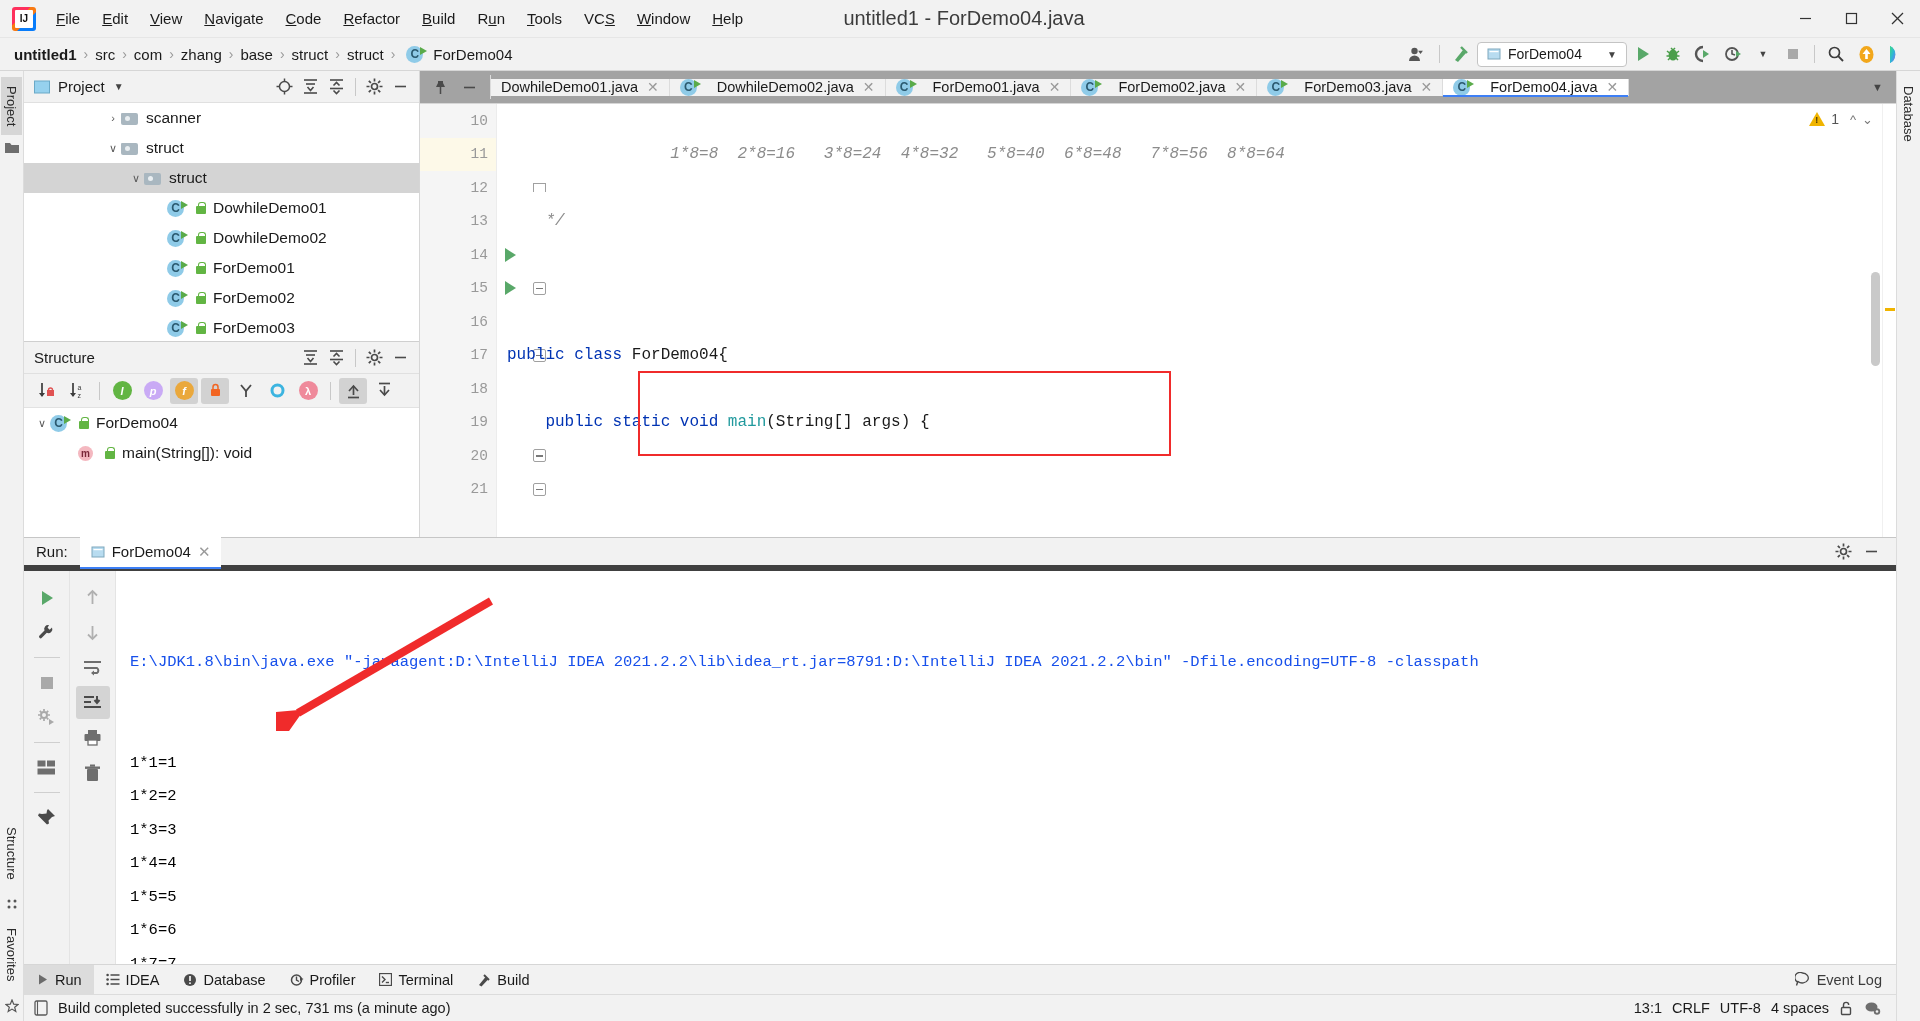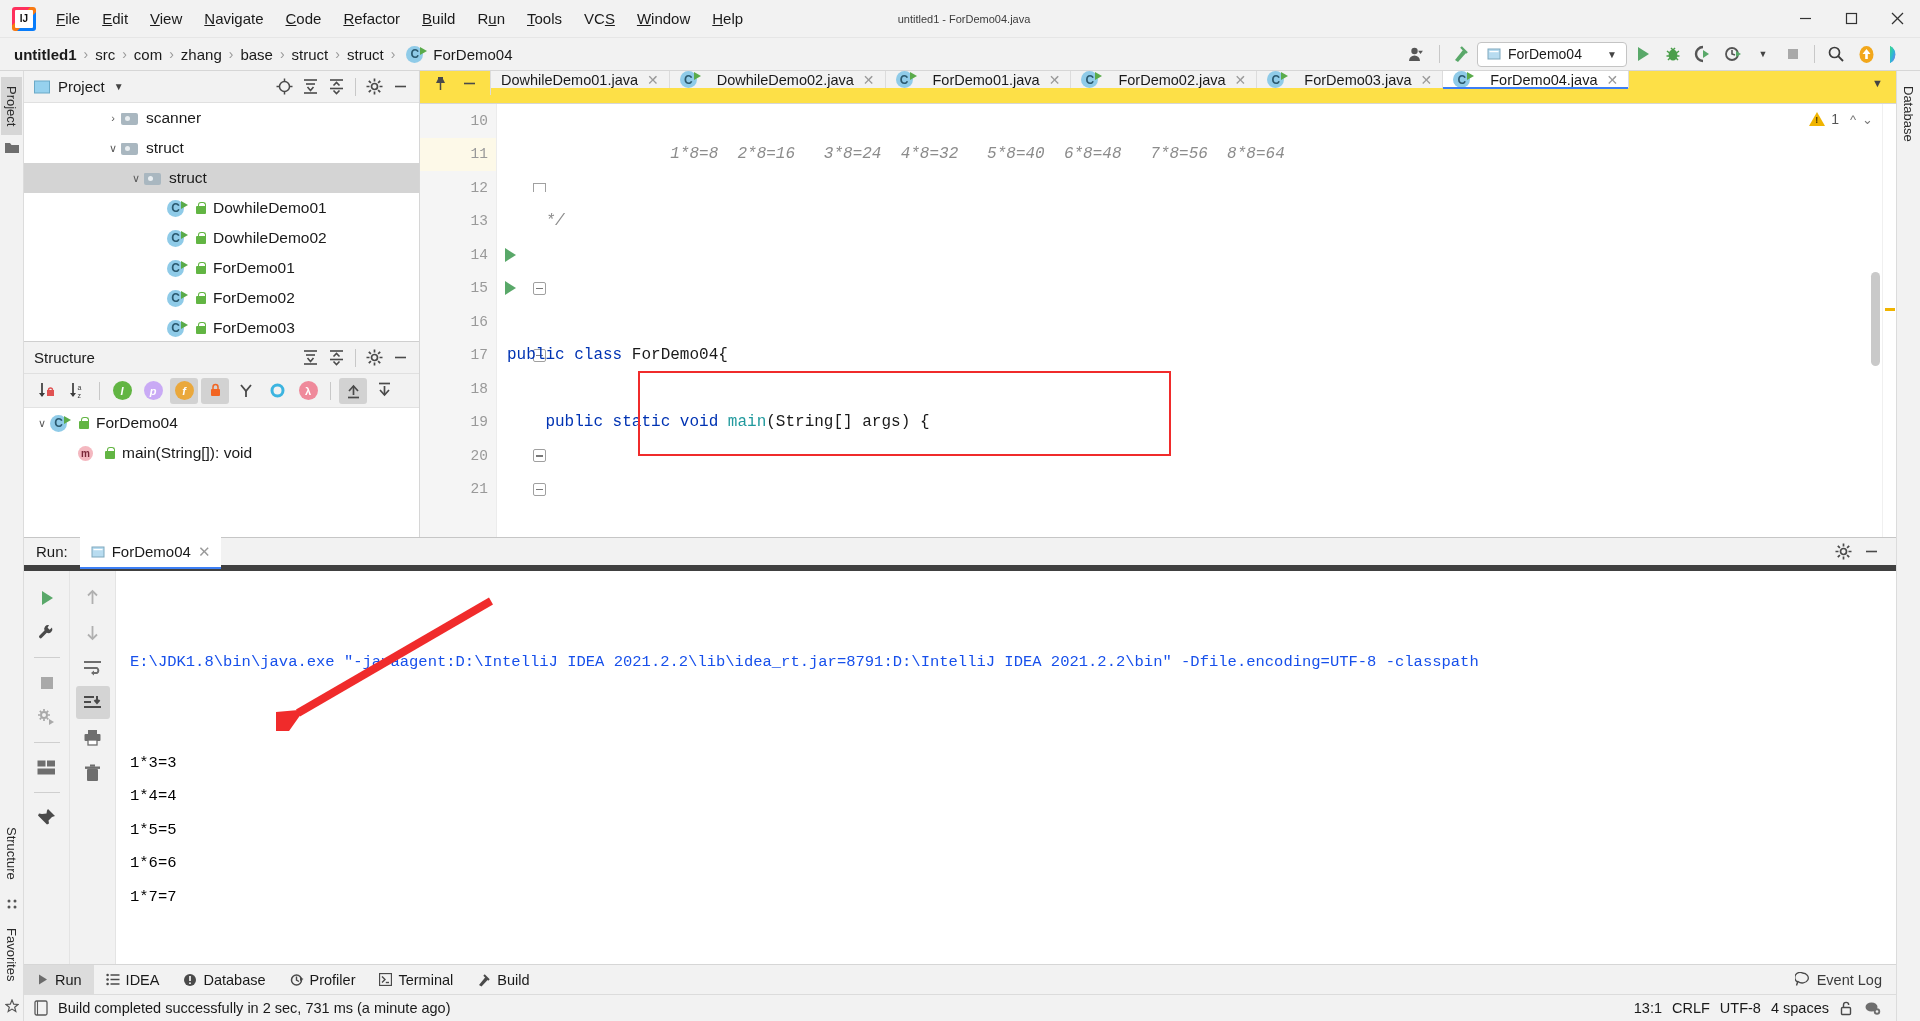--- a/index.html
+++ b/index.html
@@ -28,21 +28,21 @@
     content:"IJ"; position:absolute; inset:3px; background:#fff; color:#111;
     font-size:10px; font-weight:bold; display:flex; align-items:center; justify-content:center;
     border-radius:1px;
   }
   .menu { display:flex; align-items:center; gap:2px; }
   .menu-item {
     padding:4px 10px; font-size:15px; color:#1a1a1a; cursor:default; white-space:nowrap;
   }
   .menu-item u { text-decoration:underline; }
   #win-title {
-    position:absolute; left:8px; right:0; text-align:center; font-size:11px; color:#3c3c3c;
+    position:absolute; left:8px; right:0; text-align:center; font-size:20px; color:#3c3c3c;
     pointer-events:none;
   }
   #win-controls { margin-left:auto; display:flex; height:38px; z-index:3; }
   .wbtn { width:46px; height:38px; display:flex; align-items:center; justify-content:center; color:#333; }
 
   
   #navbar {
     height:33px; background:#f2f2f2; display:flex; align-items:center;
     padding-left:12px; border-bottom:1px solid #d6d6d6; gap:0px;
   }
@@ -112,21 +112,21 @@
   #structure-panel { height:196px; flex:none; display:flex; flex-direction:column; border-top:1px solid #cfcfcf; background:#fff;}
   #structure-toolbar { height:34px; display:flex; align-items:center; gap:3px; padding:0 8px;
      background:#f2f2f2; border-bottom:1px solid #e2e2e2; flex:none;}
   .sbtn { width:28px;height:26px;display:flex;align-items:center;justify-content:center;border-radius:3px;font-size:13px;}
   .sbtn.on { background:#d2d2d2; }
   .circ { width:19px;height:19px;border-radius:50%;display:flex;align-items:center;justify-content:center;
      font-size:11px;font-weight:bold;color:#fff;font-style:italic;}
 
   
   #editor-col { flex:1; display:flex; flex-direction:column; min-width:0; background:#fff; }
-  #tabs { height:33px; display:flex; background:#fde047; border-bottom:1px solid #d6d6d6; flex:none; align-items:flex-start;}
+  #tabs { height:33px; display:flex; background:#a3a3a3; border-bottom:1px solid #d6d6d6; flex:none; align-items:center;}
   .tab-gutter { display:flex; align-items:center; gap:4px; padding:0 8px; border-right:1px solid #dcdcdc; }
   .tab {
     display:flex; align-items:center; gap:6px; padding:0 10px; font-size:14.5px; white-space:nowrap;
     border-right:1px solid #dcdcdc; background:#f2f2f2; color:#1a1a1a; position:relative; flex:none;
   }
   .tab.active { background:#fff; }
   .tab.active::after { content:""; position:absolute; left:0; right:0; bottom:-1px; height:2px; background:#3d7ff5; }
   .tab .x { color:#9a9a9a; font-size:14px; margin-left:3px; }
   #tabs-right { margin-left:auto; display:flex; align-items:center; padding:0 6px; gap:4px; }
 
@@ -829,21 +829,21 @@
             <svg width="19" height="18" viewBox="0 0 19 18">
                 <rect x="4" y="5" width="11" height="12" rx="1" fill="#6e6e6e"></rect>
                 <rect x="2" y="2.5" width="15" height="2.4" fill="#6e6e6e"></rect>
                 <rect x="7" y="0.5" width="5" height="2.2" fill="#6e6e6e"></rect>
               </svg>
           </div>
         </div>
 
         <div id="console">
           <div class="cmdline">E:\JDK1.8\bin\java.exe "-javaagent:D:\IntelliJ IDEA 2021.2.2\lib\idea_rt.jar=8791:D:\IntelliJ IDEA 2021.2.2\bin" -Dfile.encoding=UTF-8 -classpath</div>
-          <div id="console-lines"><div>1*3=3</div><div>1*4=4</div><div>1*5=5</div><div>1*6=6</div><div>1*7=7</div></div>
+          <div id="console-lines"><div>1*1=1</div><div>1*2=2</div><div>1*3=3</div><div>1*4=4</div><div>1*5=5</div><div>1*6=6</div><div>1*7=7</div></div>
           
           
           <svg id="arrow-svg" width="250" height="140" viewBox="0 0 250 140">
             <defs>
               <marker id="ah" markerWidth="7" markerHeight="7" refX="1.2" refY="3.5" orient="auto">
                 <path d="M7,0.4 L0.3,3.5 L7,6.6 L5.2,3.5 Z" fill="#f02b2b"></path>
               </marker>
             </defs>
             <line x1="215" y1="10" x2="22" y2="122" stroke="#f02b2b" stroke-width="8" marker-end="url(#ah)"></line>
           </svg>

